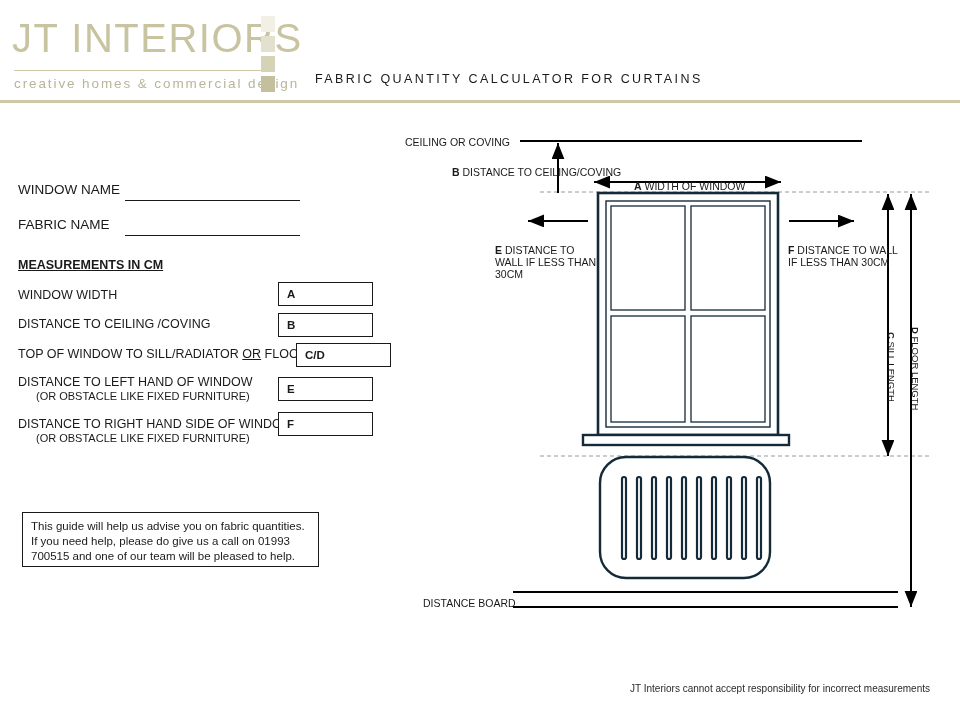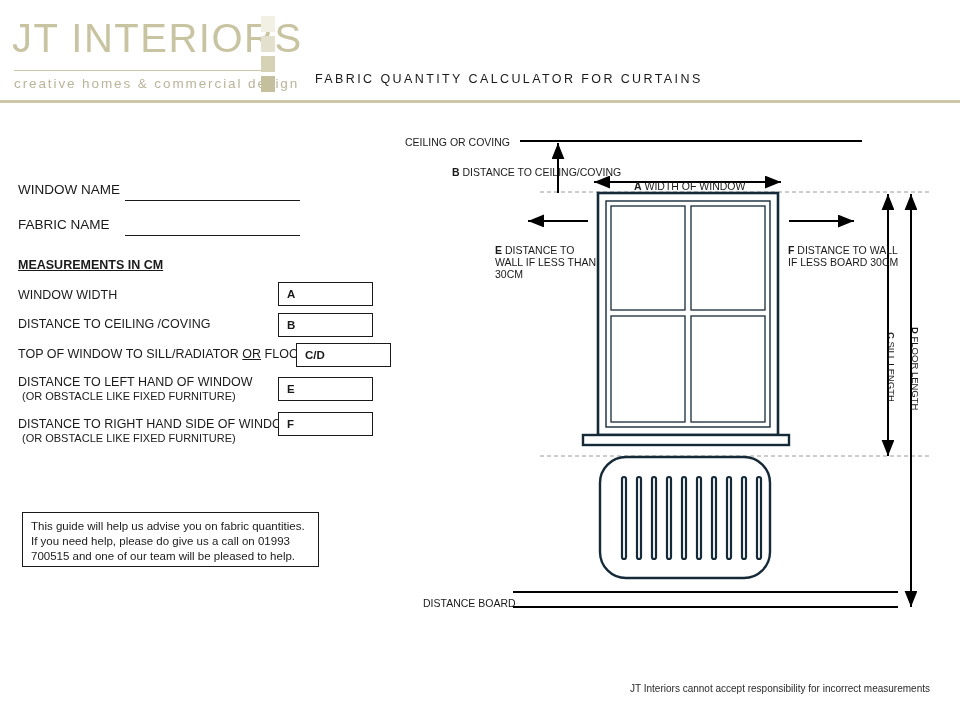--- a/index.html
+++ b/index.html
@@ -103,21 +103,21 @@
   .measure-row { position: absolute; left: 18px; }
   .measure-label {
     position: absolute;
     left: 0; top: 0;
     font-size: 12.5px;
     white-space: nowrap;
   }
   .measure-label u { text-decoration: underline; }
   .measure-sub {
     position: absolute;
-    left: 4px; top: 15px;
+    left: 18px; top: 15px;
     font-size: 11px;
     white-space: nowrap;
   }
   .measure-box {
     position: absolute;
     border: 1.4px solid #1a1a1a;
     background: #ffffff;
     box-sizing: border-box;
     width: 95px;
     height: 24px;
@@ -309,21 +309,21 @@
 </div>
 
 <div class="diag-label multi" style="left:495px; top:232px;">
   <b>E</b><span>  DISTANCE TO
 WALL IF LESS THAN
 30CM</span>
 </div>
 
 <div class="diag-label multi" style="left:788px; top:232px;">
   <b>F</b><span> DISTANCE TO WALL
-IF LESS BOARD 30CM</span>
+IF LESS THAN 30CM</span>
 </div>
 
 <div class="vert-label" style="left:897px; top:332px;">
   <b>C</b><span> SILL LENGTH</span>
 </div>
 
 <div class="vert-label" style="left:921px; top:327px;">
   <b>D</b><span> FLOOR LENGTH</span>
 </div>
 

